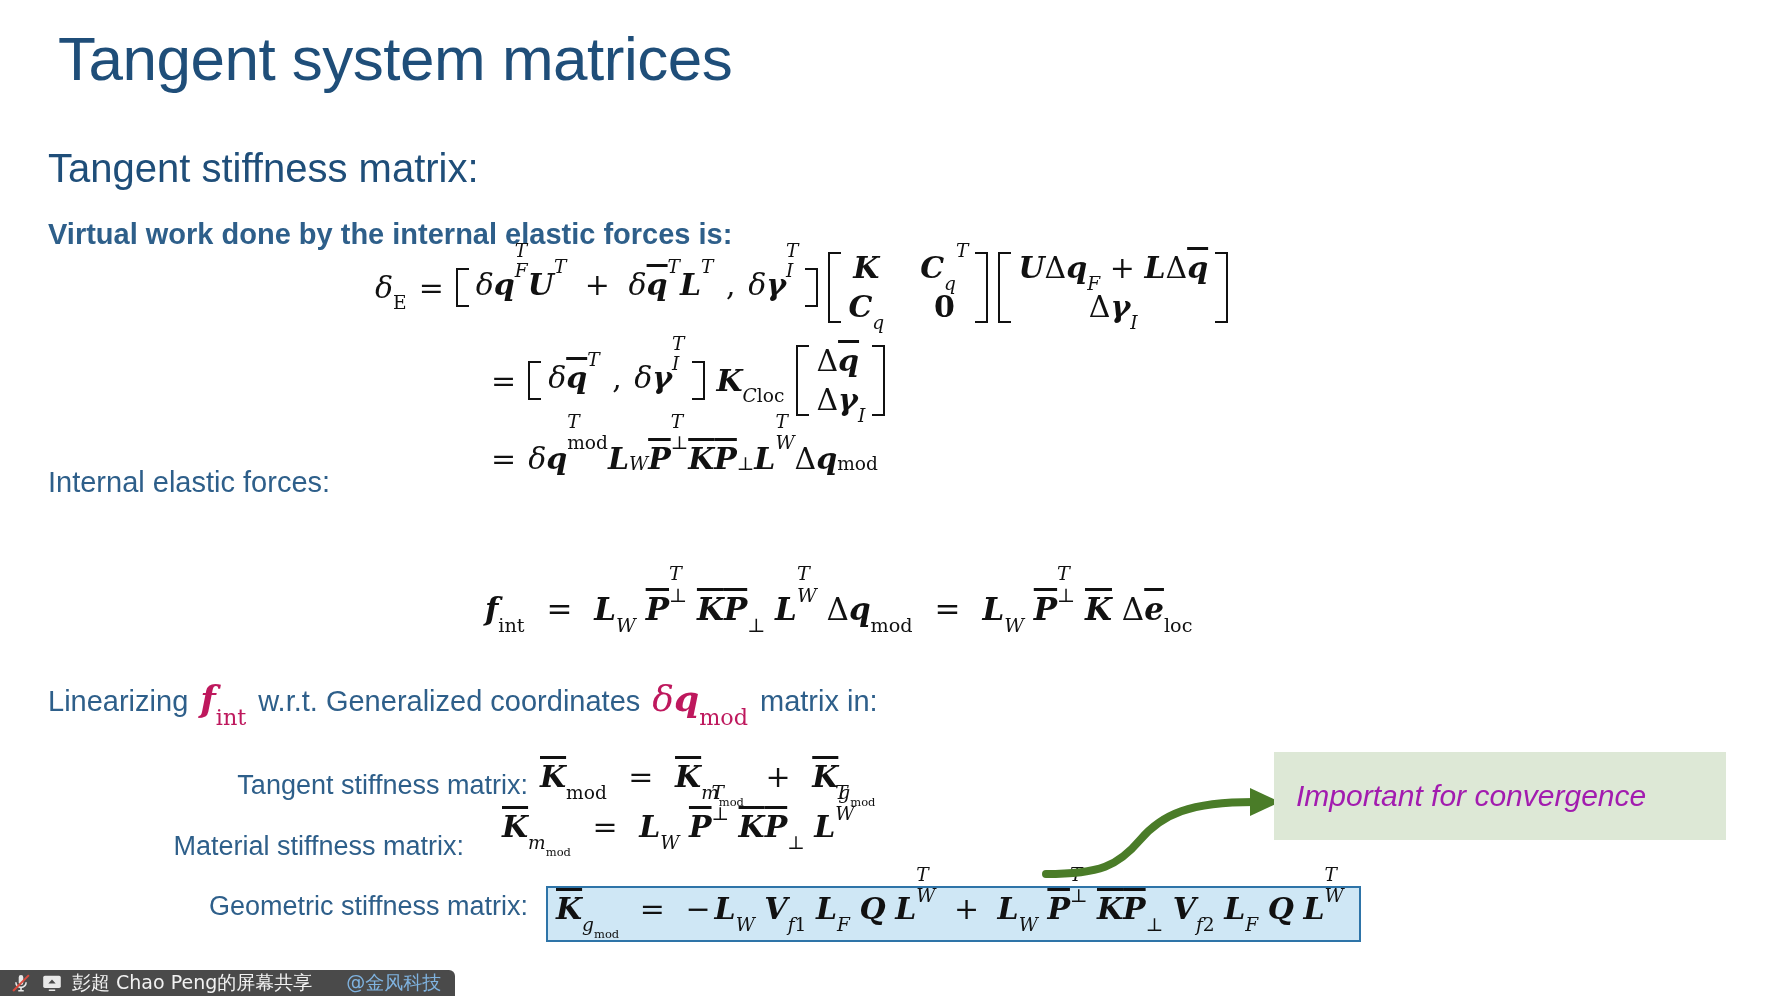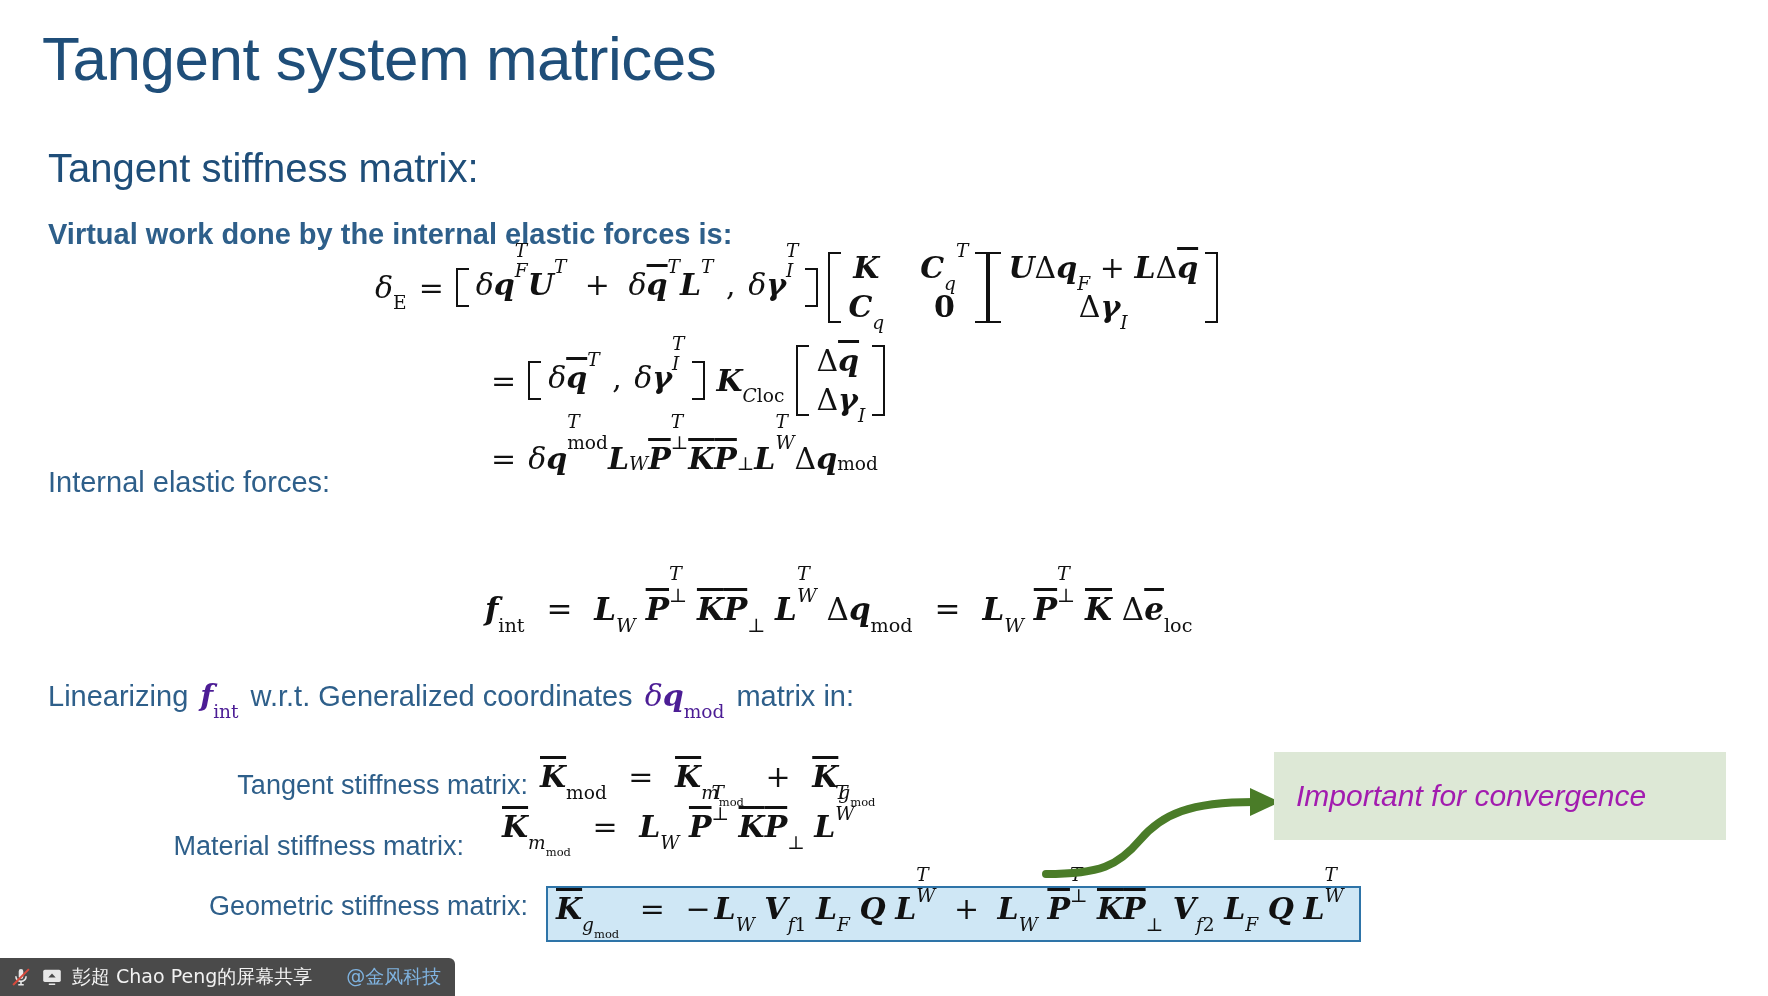--- a/index.html
+++ b/index.html
@@ -7,21 +7,21 @@
     width:1768px;height:996px;
     background:#ffffff;
     font-family:"Liberation Sans", sans-serif;
     overflow:hidden;
     position:relative;
   }
   .slide{position:absolute;inset:0;background:#fff;}
 
   
   .title{
-    position:absolute;left:42px;top:26px;
+    position:absolute;left:58px;top:26px;
     font-size:62px;color:#1F4E79;font-weight:400;
     letter-spacing:-.5px;line-height:1.05;white-space:nowrap;
   }
   .subtitle{
     position:absolute;left:48px;top:146px;
     font-size:40px;color:#1F4E79;font-weight:400;white-space:nowrap;
   }
   .lead{
     position:absolute;font-size:29px;color:#2E5F8A;font-weight:400;white-space:nowrap;
   }
@@ -73,21 +73,21 @@
   #eq2{left:485px;top:592px;font-size:31px;}
   #eq-row{position:absolute;left:540px;top:762px;font-size:30px;}
   #eq-row .r{margin-bottom:16px;}
 
   
   #lin{
     position:absolute;left:48px;top:680px;
     font-size:29px;color:#2E5F8A;white-space:nowrap;
     display:flex;align-items:baseline;gap:12px;
   }
-  #lin .math{color:#4c1d95;font-size:30px;}
+  #lin .math{color:#be185d;font-size:36px;}
 
   
   .lbl{
     position:absolute;font-size:27px;color:#2E5F8A;white-space:nowrap;text-align:right;
   }
   #lbl-tangent{right:1240px;top:770px;}
   #lbl-material{right:1304px;top:831px;}
   #lbl-geometric{right:1240px;top:891px;}
 
   
@@ -106,21 +106,21 @@
     display:flex;flex-direction:column;justify-content:center;
     padding:0 22px;
   }
   #callout span{
     font-size:30px;font-style:italic;color:#a21caf;line-height:1.26;white-space:nowrap;
   }
   #arrow{position:absolute;left:1040px;top:770px;width:250px;height:110px;pointer-events:none;}
 
   
   #sharebar{
-    position:absolute;left:0;bottom:0;height:38px;
+    position:absolute;left:0;bottom:0;height:26px;
     background:#4A4A4A;display:flex;align-items:center;
     gap:9px;padding:0 14px 0 10px;border-top-right-radius:6px;
   }
   #sharebar .txt{font-size:19px;color:#f2f2f2;font-family:"DejaVu Sans",sans-serif;white-space:nowrap;}
   #sharebar .txt2{font-size:19px;color:#7FB3E0;font-family:"DejaVu Sans",sans-serif;white-space:nowrap;margin-left:25px;}
   .ico{width:22px;height:22px;display:inline-block;flex:0 0 auto;}
 </style>
 </head>
 <body>
 
@@ -153,21 +153,21 @@
         <span class="inner">
           <span class="mcol2">
             <span><span class="mb">K</span></span>
             <span><span class="mi" style="font-weight:bold">C</span><sub class="s si">q</sub><sup class="s si">T</sup></span>
             <span><span class="mb">C</span><sub class="s si">q</sub></span>
             <span><span class="mu" style="font-weight:bold">0</span></span>
           </span>
         </span>
         <span class="bar r"></span>
       </span>
-      <span class="brk" style="">
+      <span class="brk" style="margin-left:10px;">
         <span class="bar l"></span>
         <span class="inner">
           <span class="mrow2">
             <span><span class="mb">U</span>Δ<span class="mb">q</span><sub class="s si">F</sub> + <span class="mb">L</span>Δ<span class="mb ovl">q</span></span>
             <span style="justify-self:center;">Δ<span class="mb">γ</span><sub class="s si">I</sub></span>
           </span>
         </span>
         <span class="bar r"></span>
       </span>
     </div>

